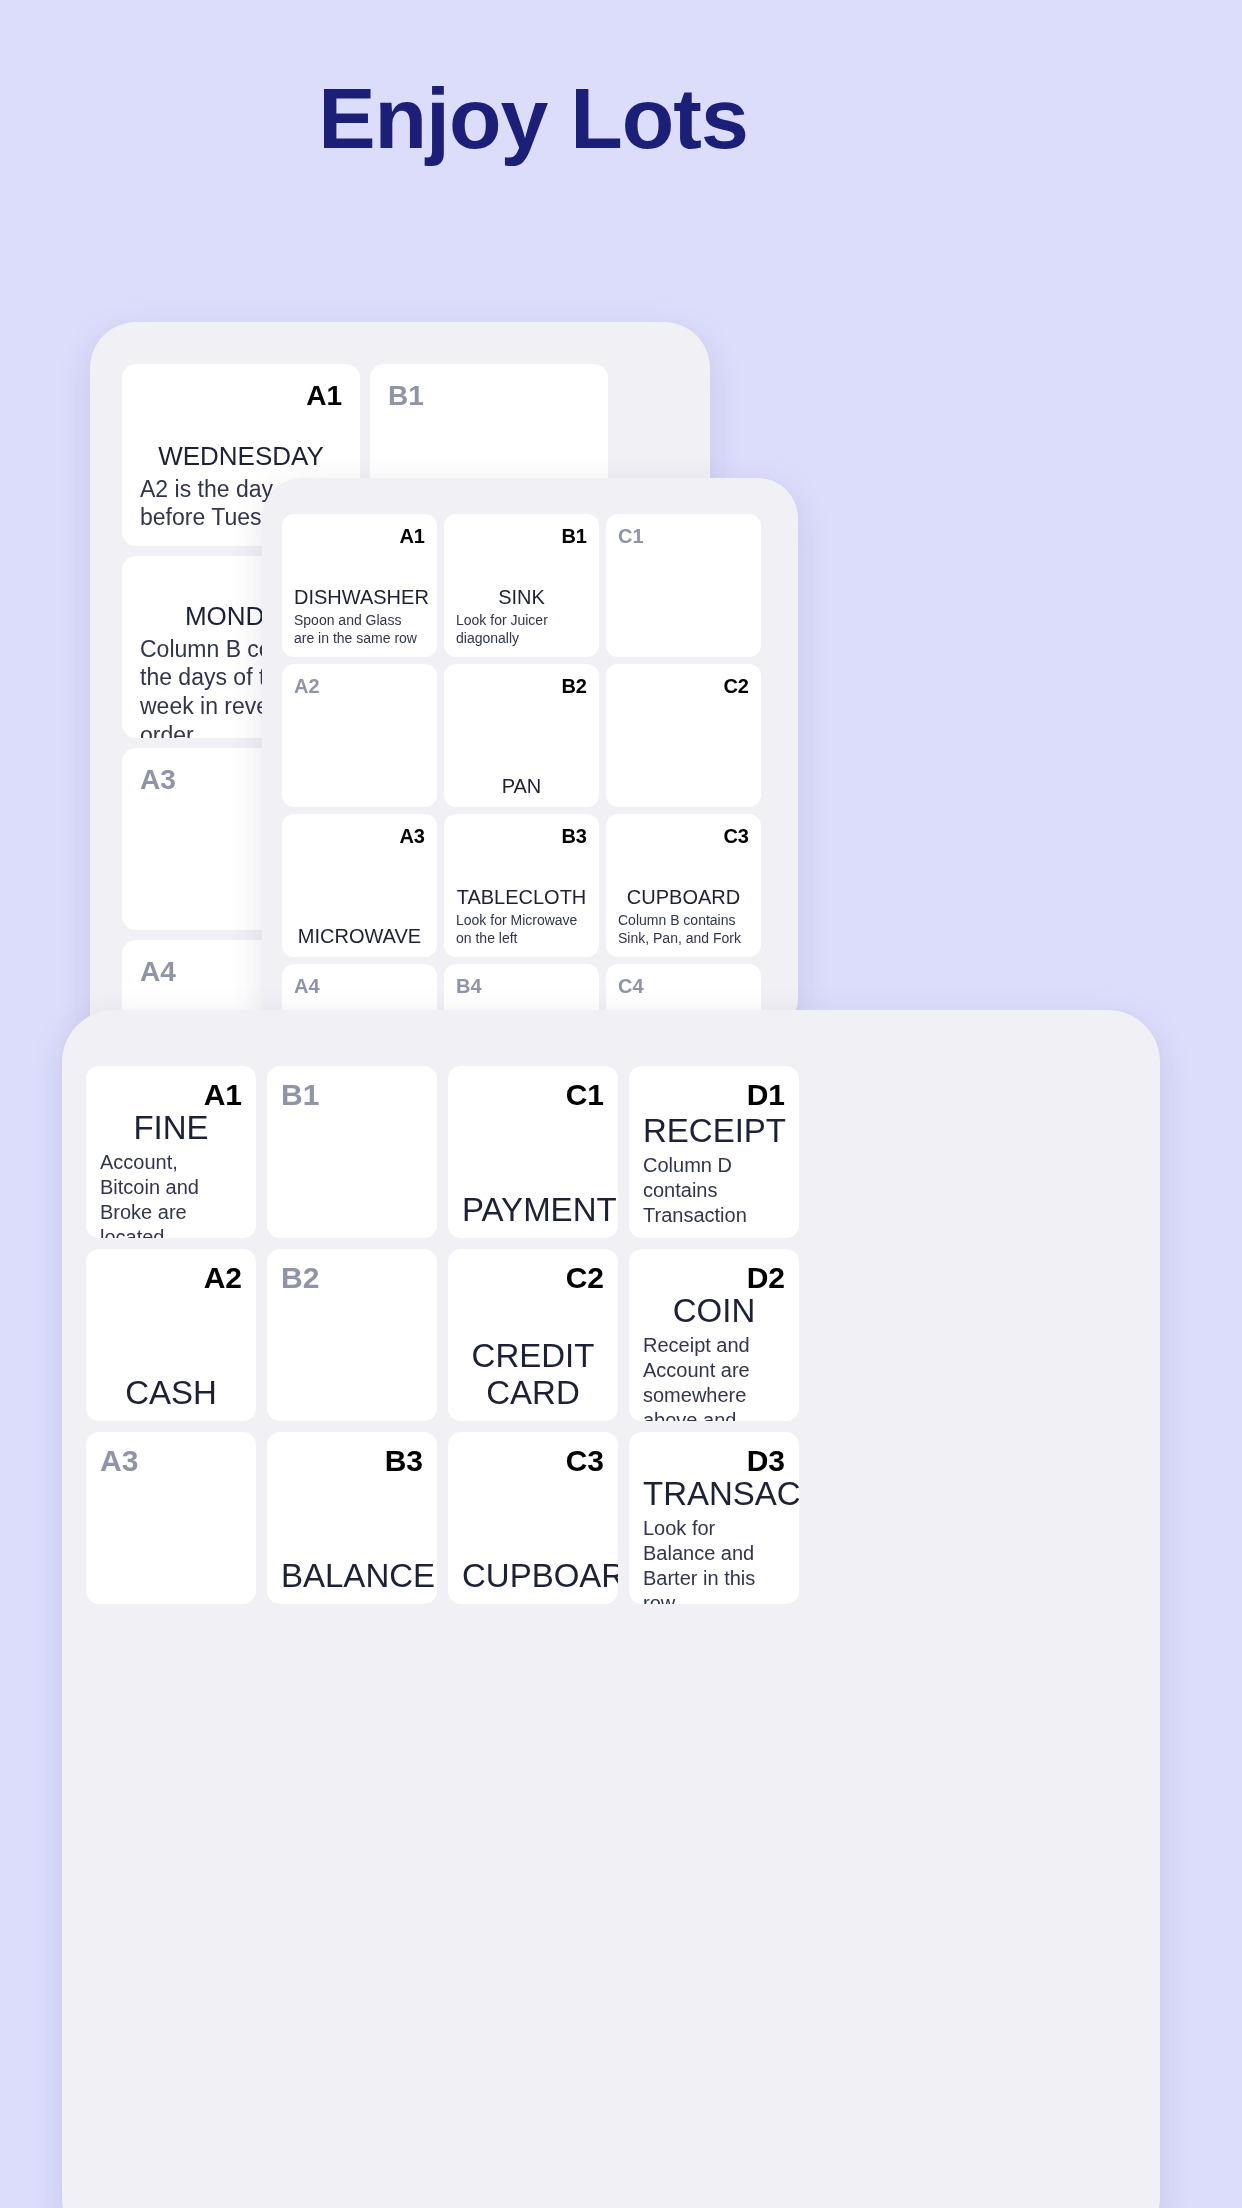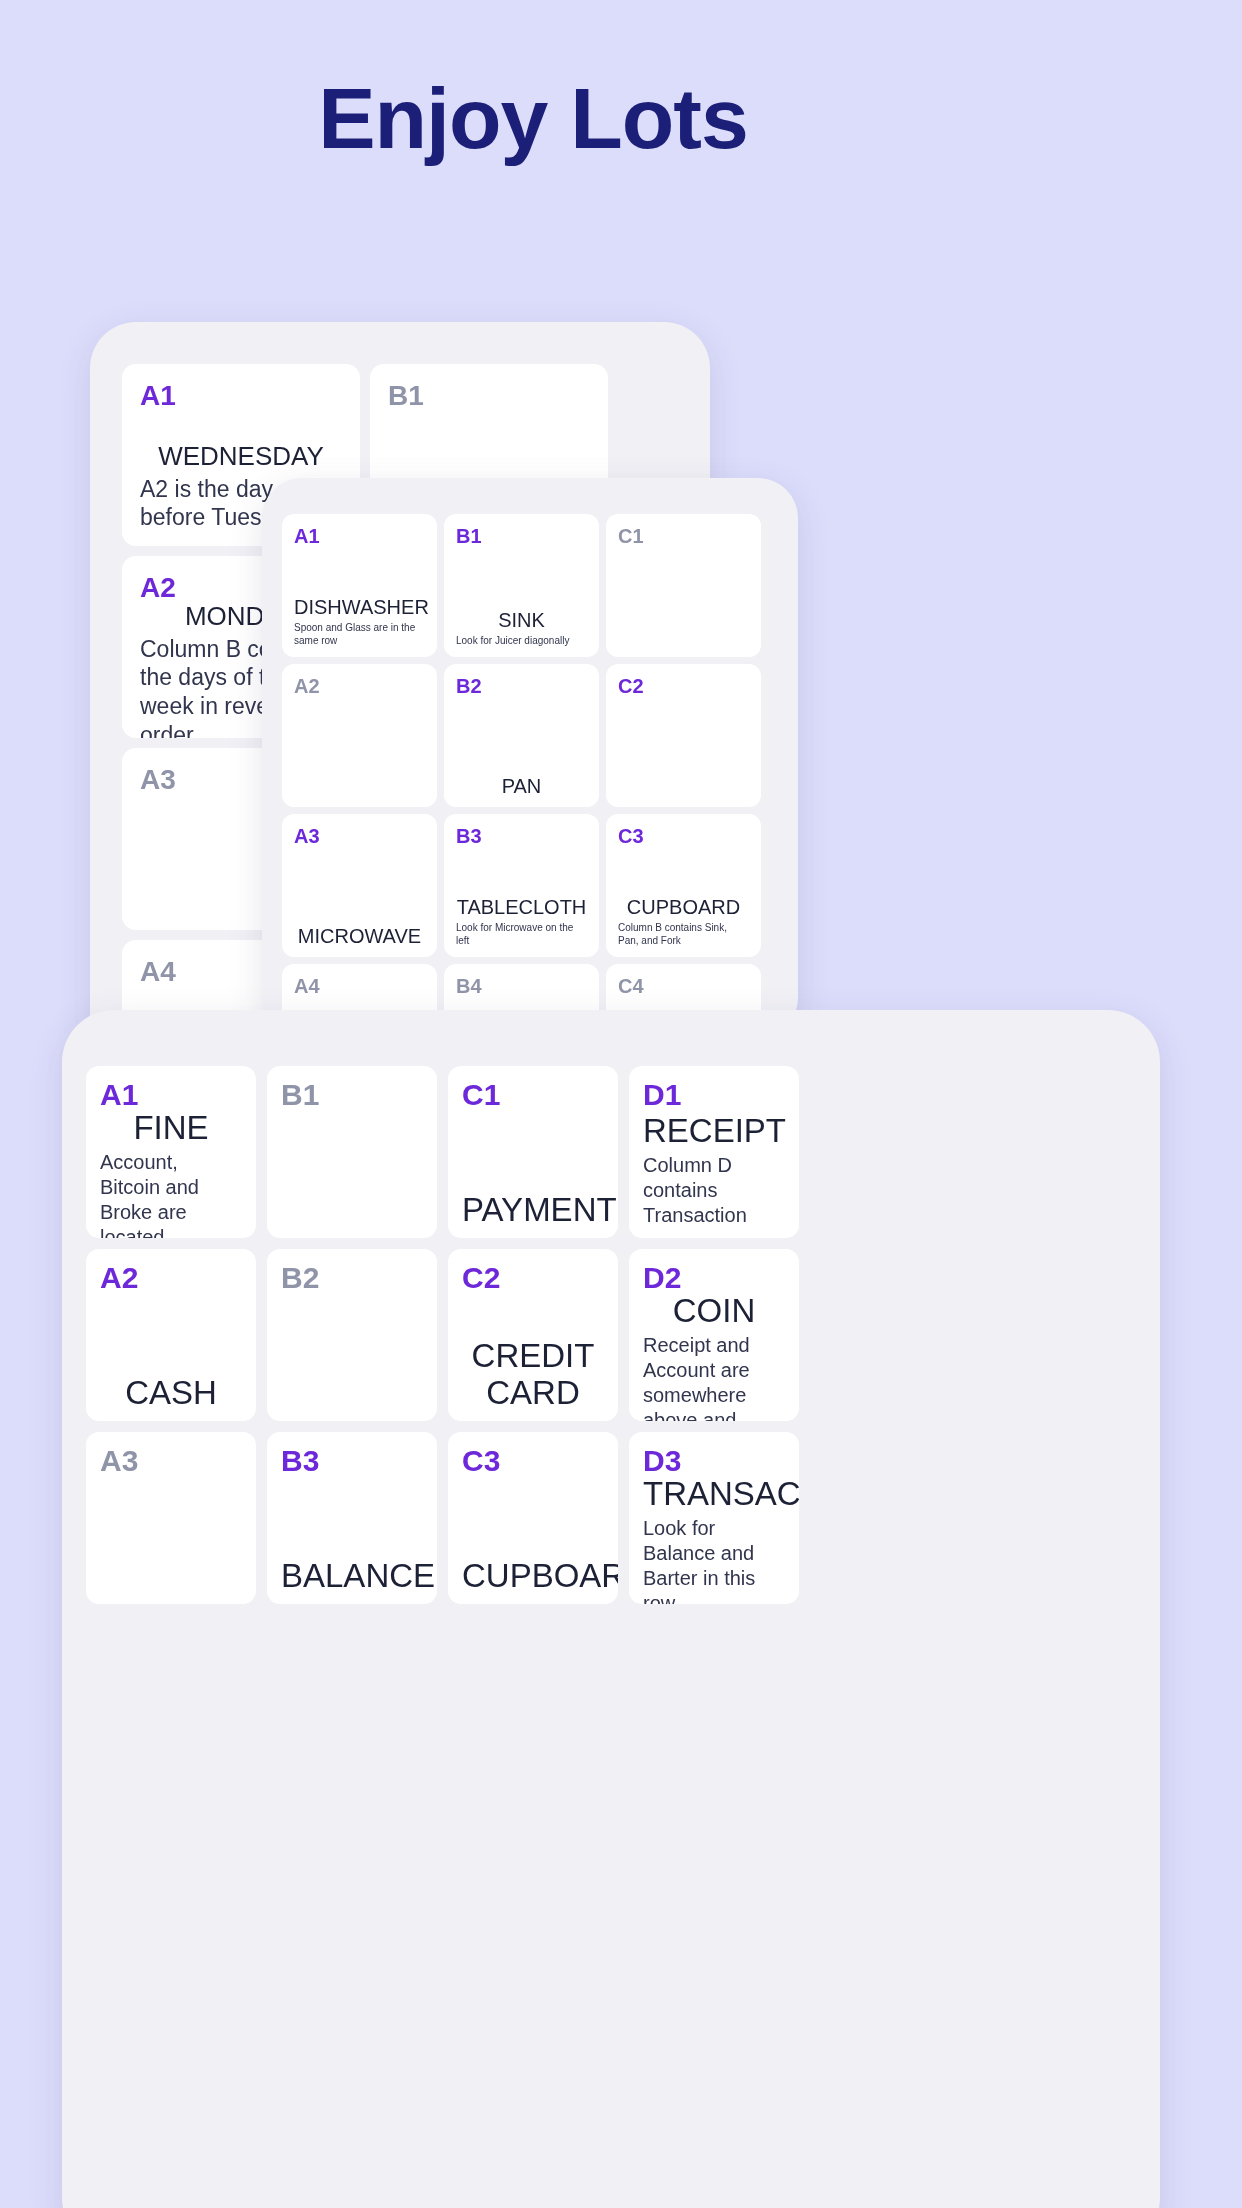--- a/index.html
+++ b/index.html
@@ -52,21 +52,21 @@
     display: flex;
     flex-direction: column;
     overflow: hidden;
   }
 
   .cell-id {
     font-weight: bold;
     line-height: 1;
     color: #9094a8;
   }
-  .cell.filled > .cell-id { color: #6d28d9; }
+  .cell.filled > .cell-id { color: #000000; text-align: right; }
 
   .cell-body {
     margin-top: auto;
     width: 100%;
   }
 
   .cell-word {
     font-weight: normal;
     color: #1d2136;
     text-align: center;
@@ -107,21 +107,21 @@
     border-radius: 40px;
   }
   #card-b .grid {
     grid-template-columns: 155px 155px 155px;
     gap: 7px;
     padding: 36px 0 0 20px;
   }
   #card-b .cell { height: 143px; padding: 12px 12px 10px; border-radius: 12px; }
   #card-b .cell-id { font-size: 20px; }
   #card-b .cell-word { font-size: 20px; }
-  #card-b .cell-hint { font-size: 10px; }
+  #card-b .cell-hint { font-size: 14px; }
 
   
   #card-c {
     left: 62px;
     top: 1010px;
     width: 1098px;
     height: 1240px;
     border-radius: 52px;
   }
   #card-c .grid {

